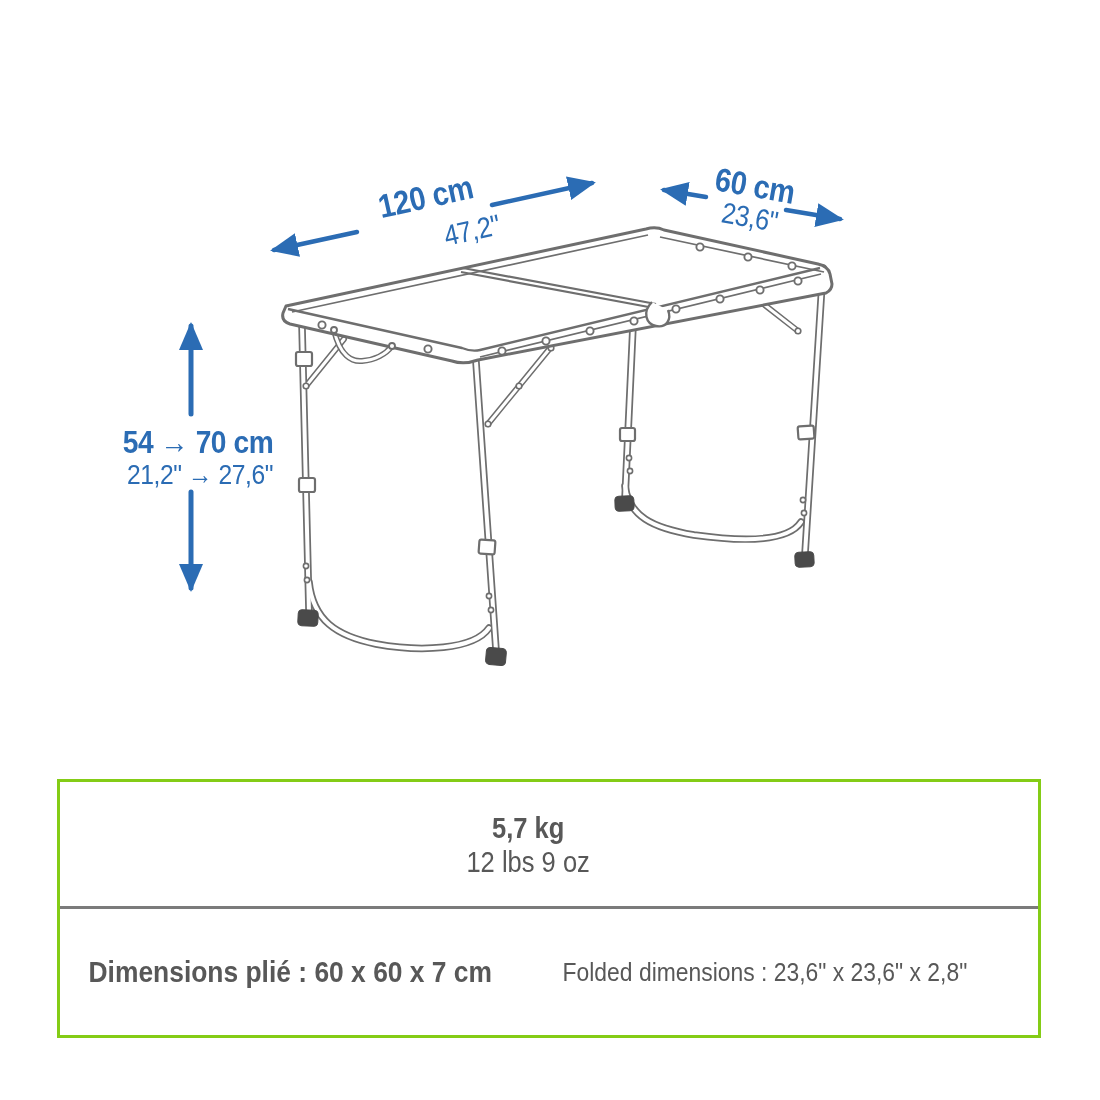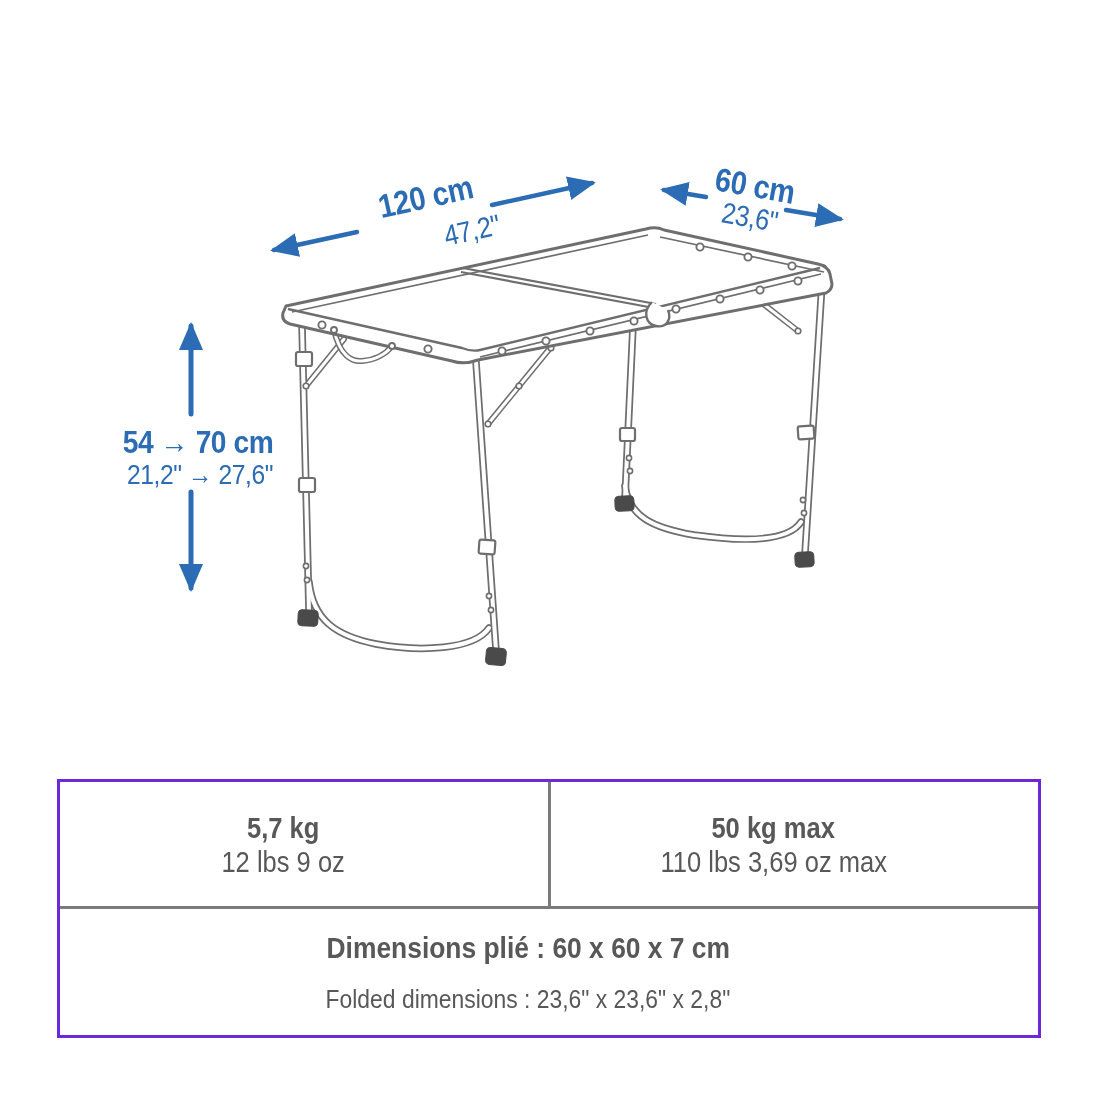--- a/index.html
+++ b/index.html
@@ -25,25 +25,25 @@
   
   .dline{stroke:#2b6cb4;stroke-width:4.5;stroke-linecap:round;}
   .dlineV{stroke:#2b6cb4;stroke-width:5;stroke-linecap:round;}
   .dimB{font-family:"Liberation Sans",sans-serif;font-weight:bold;font-size:33px;fill:#2b6cb4;text-anchor:middle;letter-spacing:-0.5px;}
   .dimB2{font-size:32px;}
   .dimR{font-family:"Liberation Sans",sans-serif;font-size:29px;fill:#2b6cb4;text-anchor:middle;letter-spacing:-0.5px;}
   .dimR2{font-size:28px;}
   
   .spec-table{
     position:absolute;left:57px;top:779px;width:984px;height:259px;
-    border:3px solid #6d28d9;box-sizing:border-box;display:flex;flex-direction:column;
+    border:3px solid #84cc16;box-sizing:border-box;display:flex;flex-direction:column;
     color:#585858;
   }
   .spec-row1{flex:0 0 124px;display:flex;border-bottom:3px solid #7b7b7b;}
-  .spec-row2{flex:1;display:flex;flex-direction:column;align-items:center;justify-content:center;padding-right:42px;gap:16px;}
+  .spec-row2{flex:1;display:flex;flex-direction:row;align-items:center;justify-content:center;padding-right:42px;gap:16px;}
   .spec-cell{flex:1;display:flex;flex-direction:column;align-items:center;justify-content:center;padding-right:42px;}
   .spec-cell + .spec-cell{border-left:3px solid #7b7b7b;}
   .sp-primary{font-weight:bold;font-size:29px;line-height:37px;white-space:nowrap;}
   .sp-secondary{font-size:29px;line-height:31px;white-space:nowrap;}
   .sp-primary2{font-weight:bold;font-size:30px;line-height:38px;white-space:nowrap;}
   .sp-secondary2{font-size:26px;line-height:33px;white-space:nowrap;}
   .cond{display:inline-block;transform:scaleX(0.88);transform-origin:center;}
 </style>
 </head>
 <body>
@@ -174,24 +174,20 @@
     <text class="dimB dimB2" transform="translate(198,453) scale(0.88 1)">54 → 70 cm</text>
     <text class="dimR dimR2" transform="translate(200,484) scale(0.88 1)">21,2" → 27,6"</text>
   </svg>
 
   <div class="spec-table">
     <div class="spec-row1">
       <div class="spec-cell">
         <div class="sp-primary"><span class="cond">5,7 kg</span></div>
         <div class="sp-secondary"><span class="cond">12 lbs 9 oz</span></div>
       </div>
-      <div class="spec-cell">
-        <div class="sp-primary"><span class="cond">50 kg max</span></div>
-        <div class="sp-secondary"><span class="cond">110 lbs 3,69 oz max</span></div>
-      </div>
     </div>
     <div class="spec-row2">
       <div class="sp-primary2"><span class="cond">Dimensions plié : 60 x 60 x 7 cm</span></div>
       <div class="sp-secondary2"><span class="cond">Folded dimensions : 23,6" x 23,6" x 2,8"</span></div>
     </div>
   </div>
 
 </div>
 
 </body></html>

